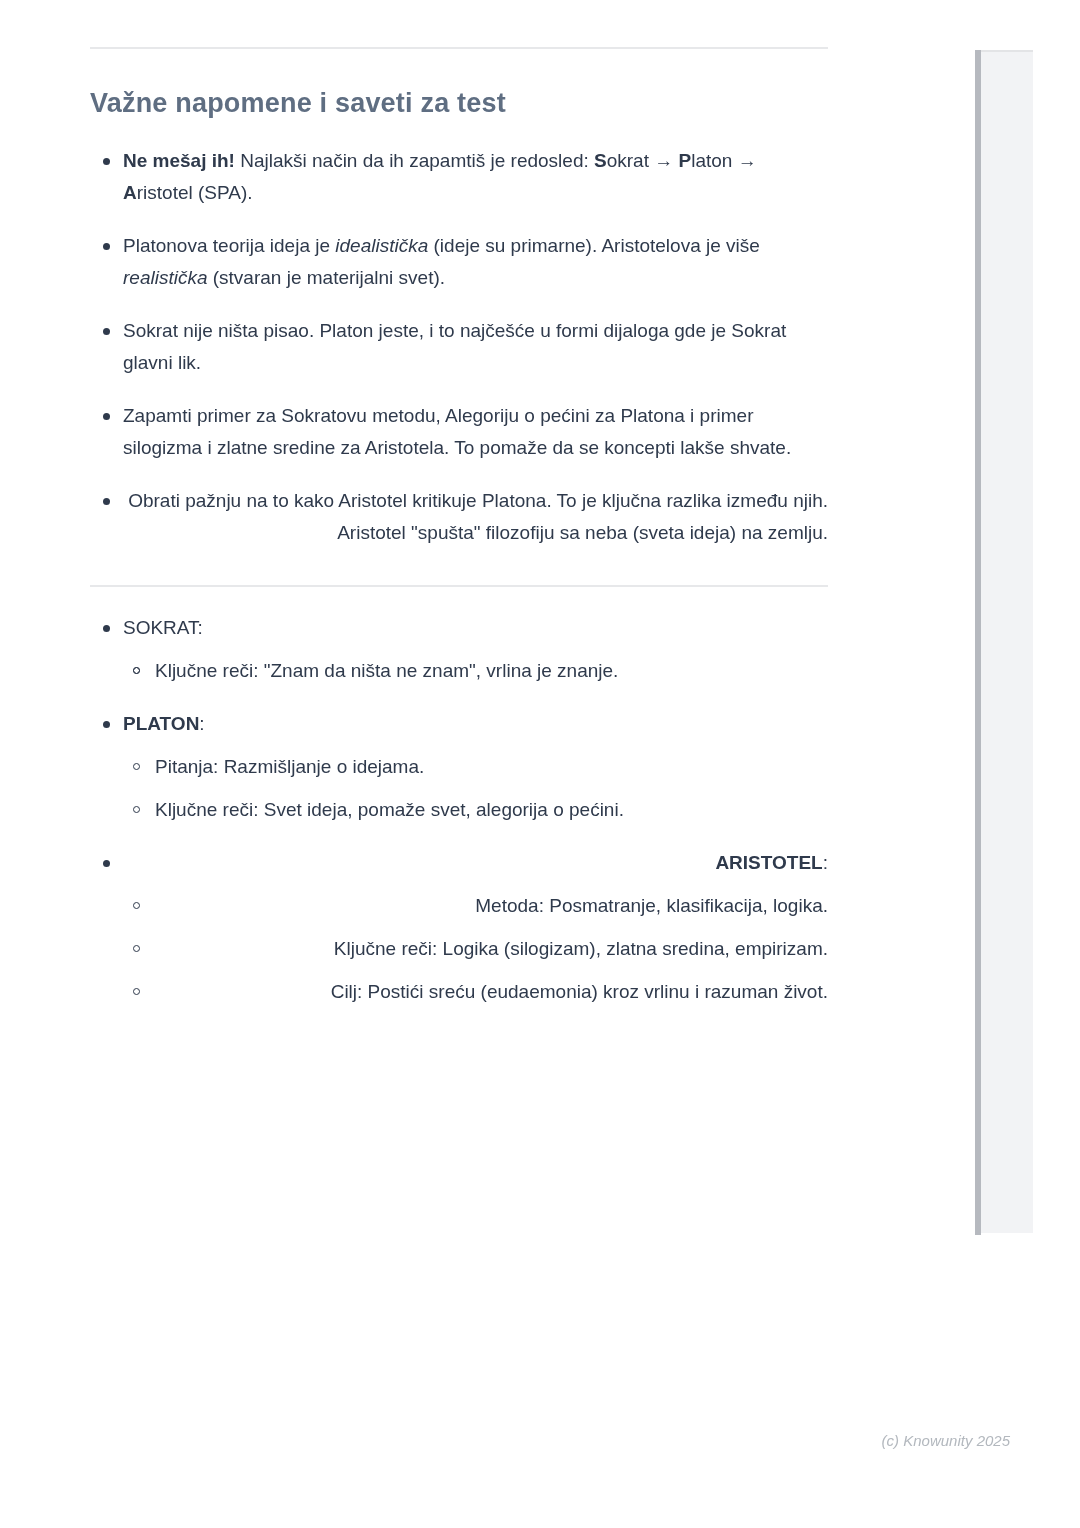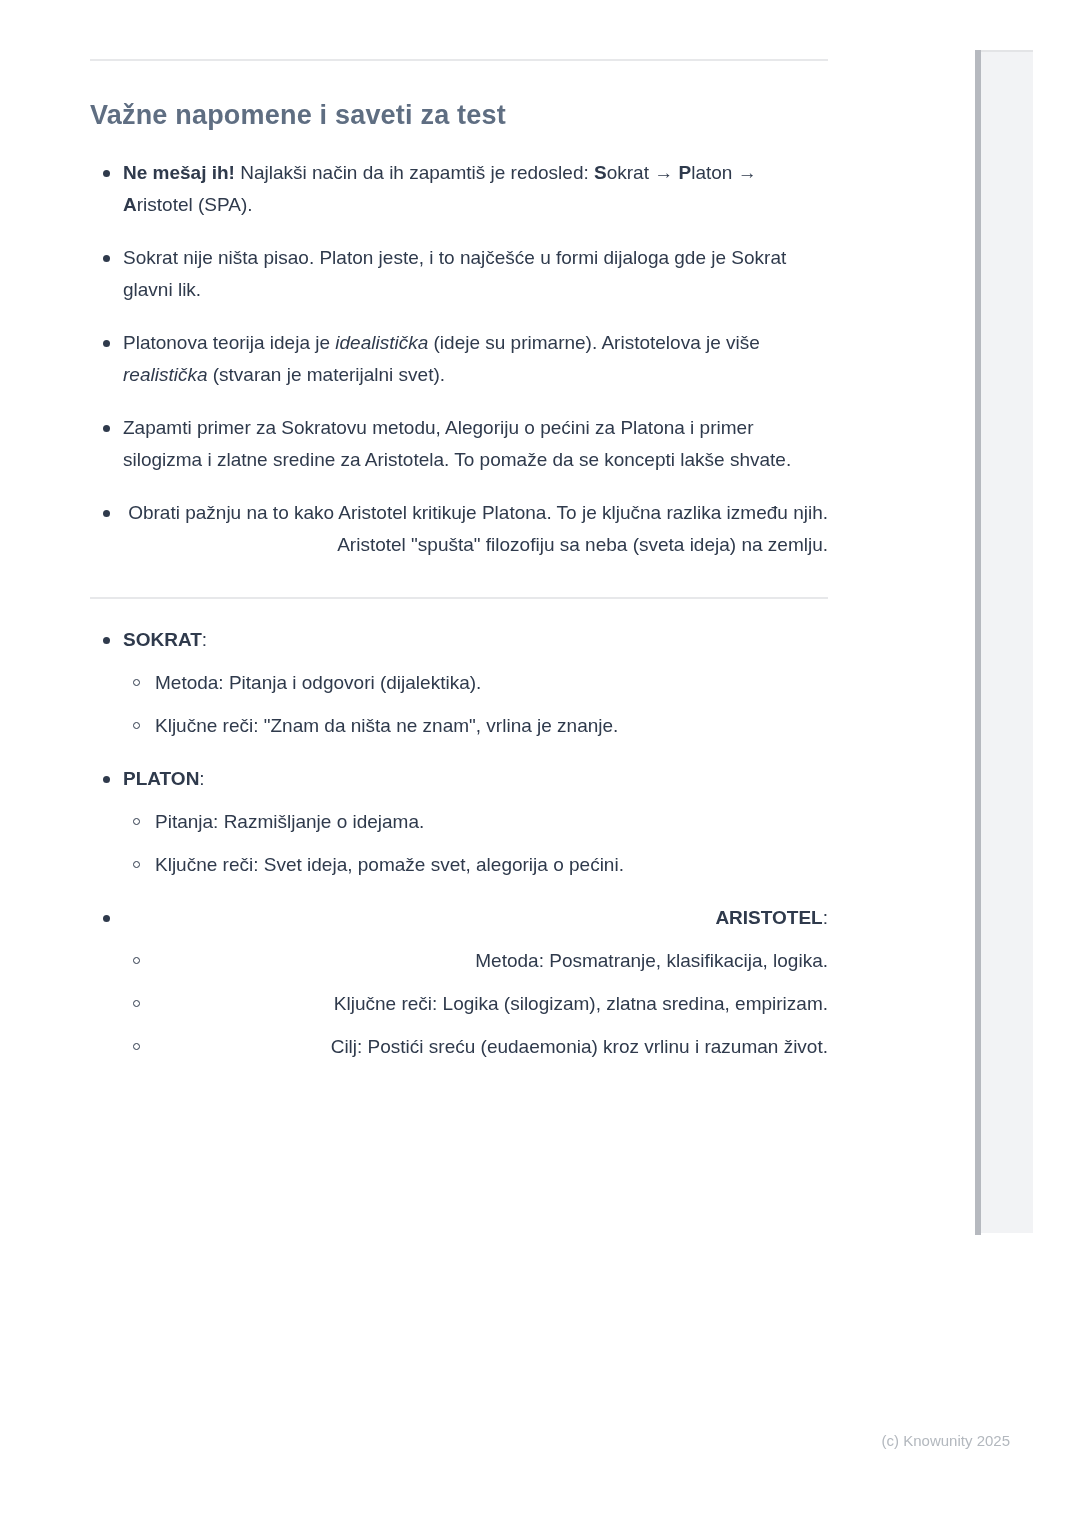--- a/index.html
+++ b/index.html
@@ -17,21 +17,21 @@
     width: 1080px;
     height: 1528px;
     background: var(--page_bg);
     font-family: "Liberation Sans", "DejaVu Sans", sans-serif;
     position: relative;
     overflow: hidden;
   }
   .content {
     position: absolute;
     left: 90px;
-    top: 12px;
+    top: 0;
     width: 738px;
   }
   .divider {
     border: none;
     border-top: 2px solid var(--divider);
     margin: 0;
     width: 100%;
   }
   .divider.first { margin-top: 47px; }
   .section-title {
@@ -89,20 +89,21 @@
     border-radius: 50%;
     border: 1.5px solid var(--text);
     background: transparent;
   }
   .footer {
     position: absolute;
     right: 70px;
     top: 1432px;
     font-size: 15px;
     color: var(--footer_text);
+    font-style: italic;
   }
   .scrollbar-region {
     position: absolute;
     left: 975px;
     top: 50px;
     width: 58px;
     height: 1183px;
     background: var(--scrollbar_track);
     border-top: 2px solid #e3e4e6;
   }
@@ -126,48 +127,47 @@
 
     <h2 class="section-title">Važne napomene i saveti za test</h2>
 
     <ul class="top-list notes">
       <li class="item">
         <span class="marker-dot"></span>
         <span><span style="font-weight: 700;">Ne mešaj ih!</span><span> Najlakši način da ih zapamtiš je redosled: </span><span style="font-weight: 700;">S</span><span>okrat → </span><span style="font-weight: 700;">P</span><span>laton → </span><span style="font-weight: 700;">A</span><span>ristotel (SPA).</span></span>
       </li>
       <li class="item">
         <span class="marker-dot"></span>
+        <span><span>Platonova teorija ideja je </span><span style="font-style: italic;">idealistička</span><span> (ideje su primarne). Aristotelova je više </span><span style="font-style: italic;">realistička</span><span> (stvaran je materijalni svet).</span></span>
+      </li>
+      <li class="item">
+        <span class="marker-dot"></span>
         <span><span>Sokrat nije ništa pisao. Platon jeste, i to najčešće u formi dijaloga gde je Sokrat glavni lik.</span></span>
       </li>
       <li class="item">
         <span class="marker-dot"></span>
-        <span><span>Platonova teorija ideja je </span><span style="font-style: italic;">idealistička</span><span> (ideje su primarne). Aristotelova je više </span><span style="font-style: italic;">realistička</span><span> (stvaran je materijalni svet).</span></span>
-      </li>
-      <li class="item">
-        <span class="marker-dot"></span>
         <span><span>Zapamti primer za Sokratovu metodu, Alegoriju o pećini za Platona i primer silogizma i zlatne sredine za Aristotela. To pomaže da se koncepti lakše shvate.</span></span>
       </li>
       <li class="item">
         <span class="marker-dot"></span>
         <span><span>Obrati pažnju na to kako Aristotel kritikuje Platona. To je ključna razlika između njih. Aristotel "spušta" filozofiju sa neba (sveta ideja) na zemlju.</span></span>
       </li>
     </ul>
 
     <hr class="divider">
 
 
     <ul class="top-list review">
 
       <li class="item">
         <span class="marker-dot"></span>
-        <span><span style="font-weight: 700;">SOKRAT</span><span>:</span></span>
+        <span><span style="font-weight: 400;">SOKRAT</span><span>:</span></span>
         <ul class="sub-list">
           <li class="subitem">
             <span class="marker-circle"></span>
-            <span><span>Metoda: Pitanja i odgovori (dijalektika).</span></span>
           </li>
           <li class="subitem">
             <span class="marker-circle"></span>
             <span><span>Ključne reči: "Znam da ništa ne znam", vrlina je znanje.</span></span>
           </li>
         </ul>
       </li>
 
       <li class="item">
         <span class="marker-dot"></span>

